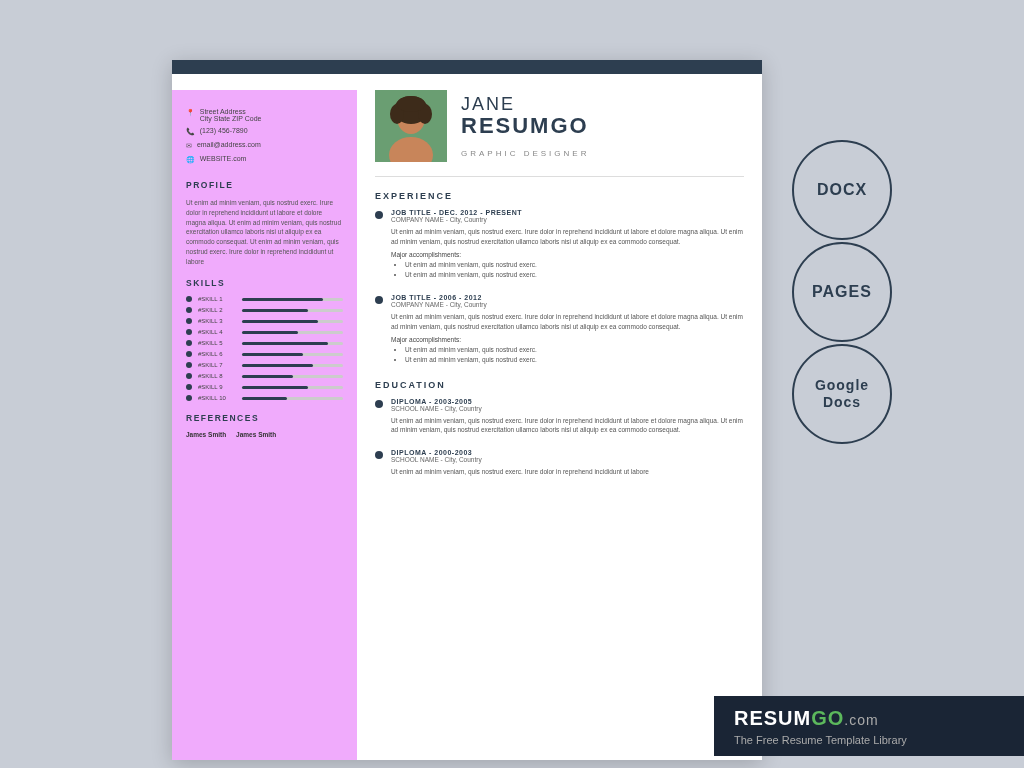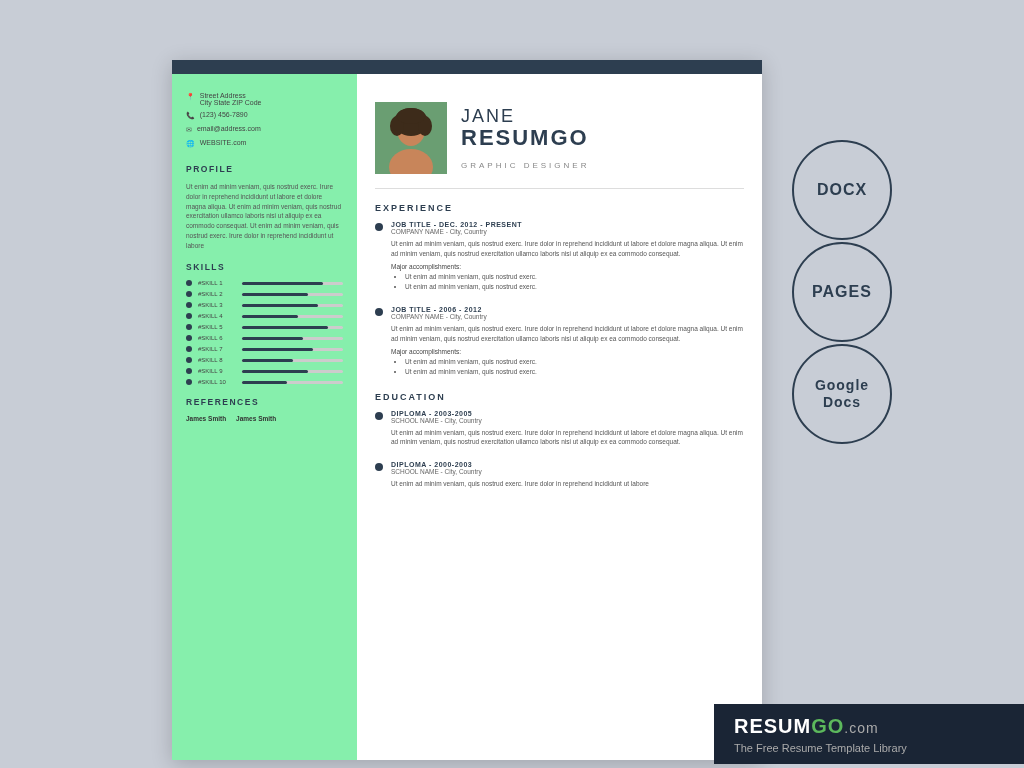--- a/index.html
+++ b/index.html
@@ -44,23 +44,24 @@
 
     
     .resume-body {
       display: flex;
       flex: 1;
     }
 
     
     .resume-sidebar {
       width: 185px;
-      background: #86efac;
+      background: #f0abfc;
       padding: 18px 14px;
       flex-shrink: 0;
+      margin-top: 16px;
     }
 
     .contact-info {
       margin-bottom: 16px;
     }
 
     .contact-item {
       display: flex;
       align-items: flex-start;
       gap: 5px;
@@ -138,21 +139,21 @@
       display: flex;
       gap: 10px;
       font-size: 6.5px;
       color: #333;
       font-weight: bold;
     }
 
     
     .resume-main {
       flex: 1;
-      padding: 28px 18px;
+      padding: 16px 18px;
       background: #fff;
     }
 
     
     .name-header {
       display: flex;
       align-items: flex-start;
       margin-bottom: 14px;
       border-bottom: 1px solid #ddd;
       padding-bottom: 14px;
@@ -300,21 +301,21 @@
 
     .google-docs-btn {
       font-size: 14px;
       line-height: 1.2;
       text-align: center;
     }
 
     
     .footer-brand {
       position: absolute;
-      bottom: 4px;
+      bottom: 12px;
       right: 0;
       width: 310px;
       height: 60px;
       background: #1a2535;
       display: flex;
       align-items: center;
       padding: 0 20px;
     }
 
     .brand-text-wrapper {

